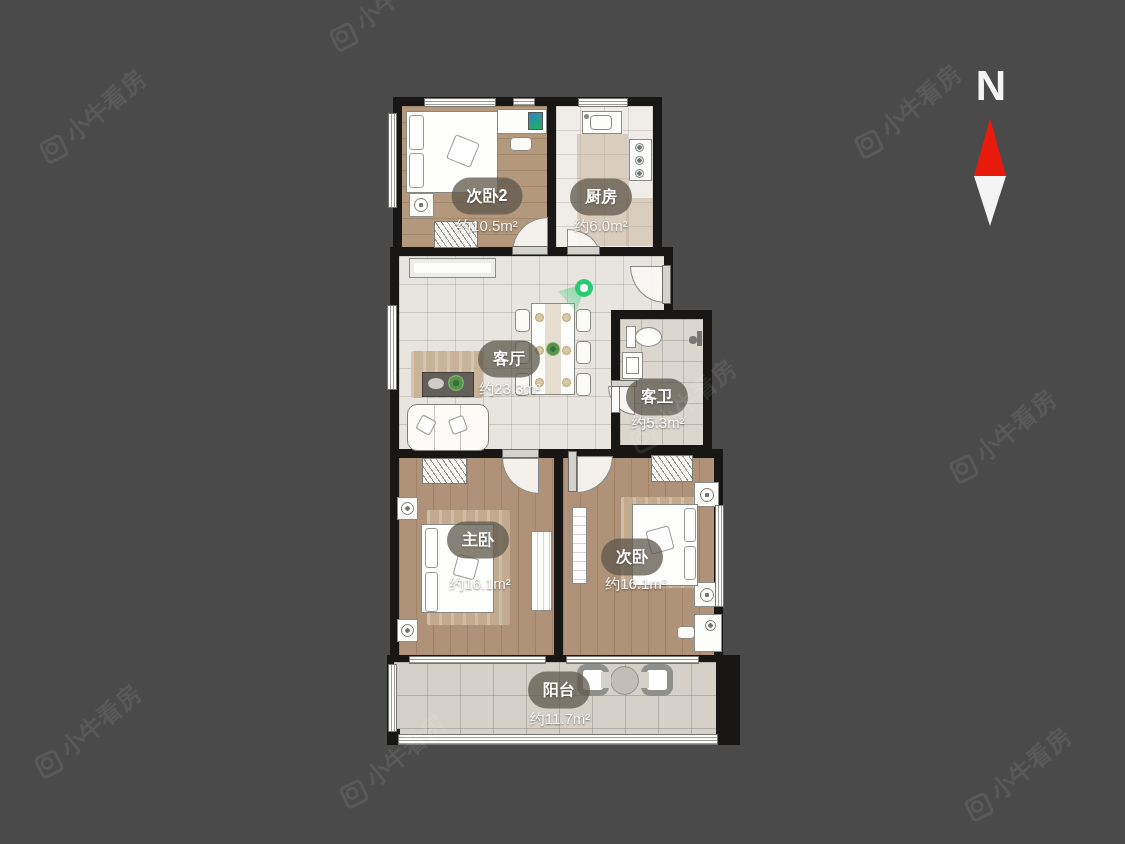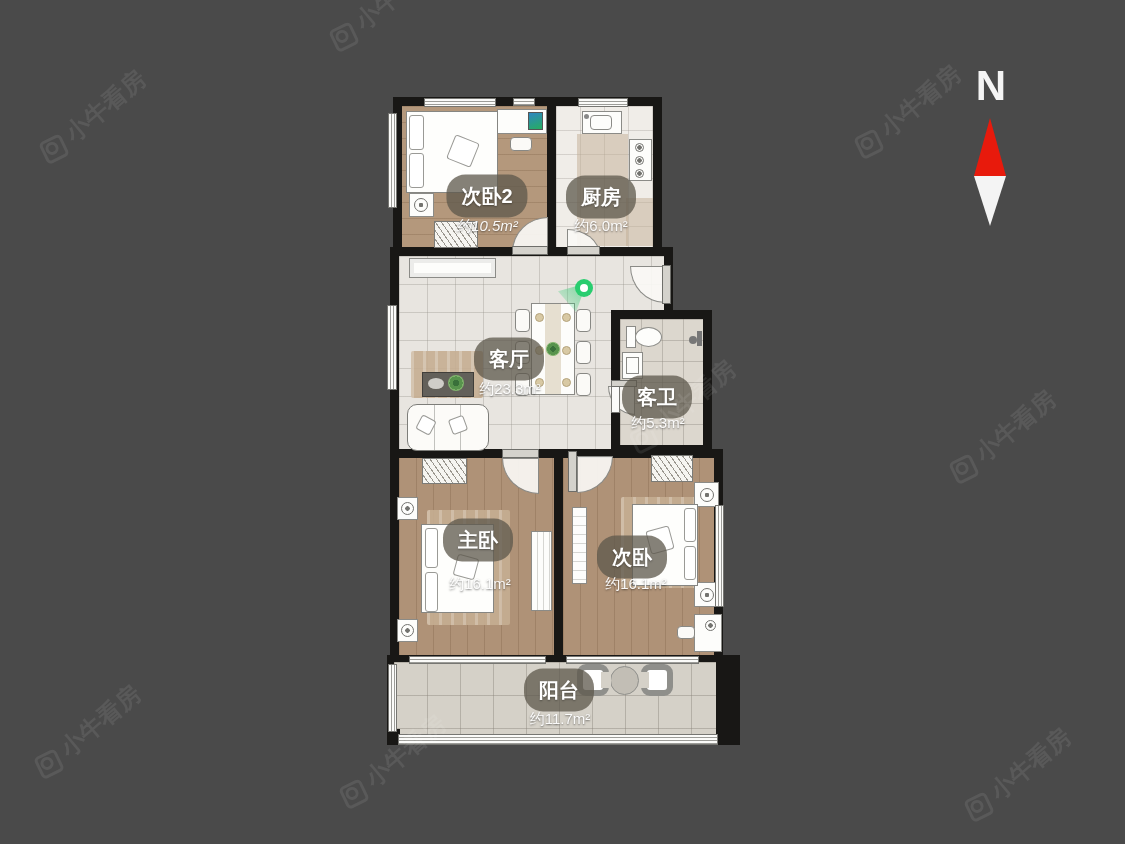--- a/index.html
+++ b/index.html
@@ -34,21 +34,21 @@
   .pillow{background:#ffffff;border:1px solid #9a9a96;border-radius:3px;z-index:8;}
   .target{border:1px solid #73736f;border-radius:50%;background:radial-gradient(#73736f 0 2px,transparent 2.5px);z-index:8;}
   .chair{background:#fbfaf7;border:1px solid #888884;border-radius:4px;z-index:6;}
   .plate{background:#d8c9a4;border:1px solid #b4a37c;border-radius:50%;z-index:8;}
   .plant{background:radial-gradient(circle,#39703a 0 28%,#58934d 28% 58%,#7fb26b 58%);border-radius:50%;z-index:9;}
   .sofa{background:#fcfbf8;border:1.5px solid #7d7d79;border-radius:10px;z-index:6;
         background-image:linear-gradient(to right,transparent 0 32%,#c2c2be 32% calc(32% + 1px),transparent 0 65%,#c2c2be 65% calc(65% + 1px),transparent 0);}
   .circle{border-radius:50%;}
   
   .label{position:absolute;transform:translate(-50%,-50%);white-space:nowrap;z-index:25;}
-  .pill{background:rgba(92,87,75,.75);color:#fff;font-size:20px;font-weight:bold;
+  .pill{background:rgba(92,87,75,.75);color:#fff;font-size:16px;font-weight:bold;
         padding:8px 15px;border-radius:19px;text-shadow:0 1px 2px rgba(0,0,0,.35);}
   .area{color:rgba(255,255,255,.95);font-size:15px;text-shadow:0 1px 2px rgba(0,0,0,.5);}
   
   .cone{clip-path:polygon(95% 10%,0 35%,60% 100%);background:linear-gradient(225deg,rgba(46,204,113,.65),rgba(46,204,113,.06));z-index:20;}
   .vdot{background:#29cd6f;border-radius:50%;z-index:21;}
   .vdot span{position:absolute;left:50%;top:50%;width:8px;height:8px;margin:-4px 0 0 -4px;background:#fff;border-radius:50%;}
   
   .ncompass{z-index:30;}
   .nletter{color:#f4f4f4;font-size:42px;font-weight:bold;z-index:30;}
   .tri-red{clip-path:polygon(50% 0,100% 100%,0 100%);background:#e81a0c;z-index:30;}
@@ -191,21 +191,21 @@
   <div class="f circle" style="left:610px;top:666px;width:29px;height:29px;background:#c2beb5;border:1px solid #8f8f8b;z-index:6;"></div>
   <div class="f" style="left:641px;top:664px;width:32px;height:32px;border:6px solid #8f8f8b;background:#fff;border-radius:9px;z-index:6;"></div>
   <div class="f" style="left:639px;top:672px;width:10px;height:16px;background:#d5d1c8;z-index:7;"></div>
 
   <div class="f cone" style="left:558px;top:280px;width:30px;height:32px;"></div>
   <div class="f vdot" style="left:575px;top:279px;width:18px;height:18px;">
       <span></span>
     </div>
 
   <div class="label pill" style="left:487px;top:196px;">次卧2</div>
-  <div class="label area" style="left:487px;top:226px;font-style:italic;">约10.5m²</div>
+  <div class="label area" style="left:487px;top:226px;">约10.5m²</div>
   <div class="label pill" style="left:601px;top:197px;">厨房</div>
   <div class="label area" style="left:601px;top:226px;">约6.0m²</div>
   <div class="label pill" style="left:509px;top:359px;">客厅</div>
   <div class="label area" style="left:510px;top:389px;">约23.3m²</div>
   <div class="label pill" style="left:657px;top:397px;">客卫</div>
   <div class="label area" style="left:658px;top:423px;">约5.3m²</div>
   <div class="label pill" style="left:478px;top:540px;">主卧</div>
   <div class="label area" style="left:480px;top:584px;">约16.1m²</div>
   <div class="label pill" style="left:632px;top:557px;">次卧</div>
   <div class="label area" style="left:636px;top:584px;">约16.1m²</div>

